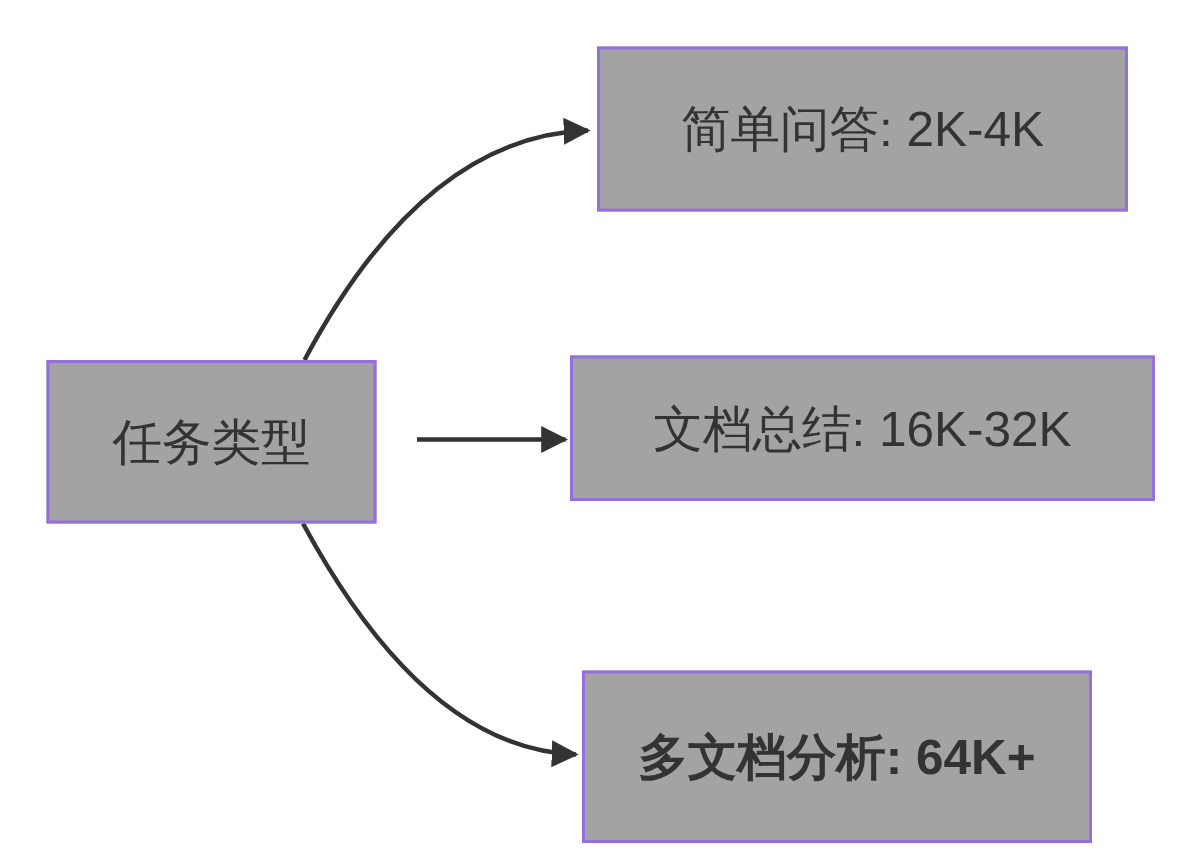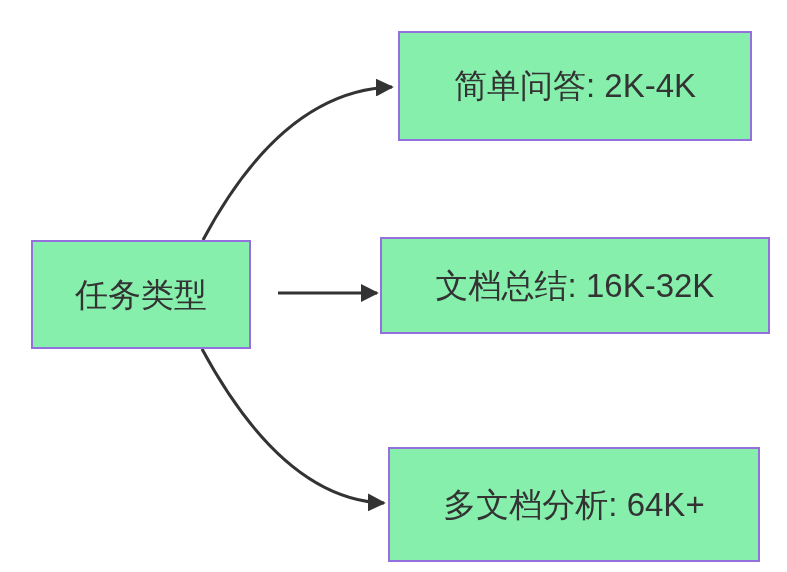--- a/index.html
+++ b/index.html
@@ -11,37 +11,37 @@
     position: relative;
     width: 787px;
     height: 572px;
     background: #ffffff;
     overflow: hidden;
     font-family: "Liberation Sans", "DejaVu Sans", sans-serif;
   }
   .node {
     position: absolute;
     box-sizing: border-box;
-    background: #86efac;
+    background: #a3a3a3;
     border: 2.5px solid #9370DB;
     display: flex;
     align-items: center;
     justify-content: center;
   }
   .node-label {
     color: #333333;
     font-size: 33px;
     line-height: 1.2;
     white-space: nowrap;
     text-align: center;
   }
   #node-root   { left: 31px;  top: 240px; width: 220px; height: 109px; }
   #node-qa     { left: 398px; top: 31px;  width: 354px; height: 110px; }
   #node-doc    { left: 380px; top: 237px; width: 390px; height: 97px; }
-  #node-multi  { left: 388px; top: 447px; width: 372px; height: 115px; }
+  #node-multi  { left: 388px; top: 447px; width: 340px; height: 115px; font-weight: bold; }
   #edges {
     position: absolute;
     left: 0; top: 0;
     width: 787px;
     height: 572px;
     pointer-events: none;
   }
   #edges path.edge {
     fill: none;
     stroke: #333333;

